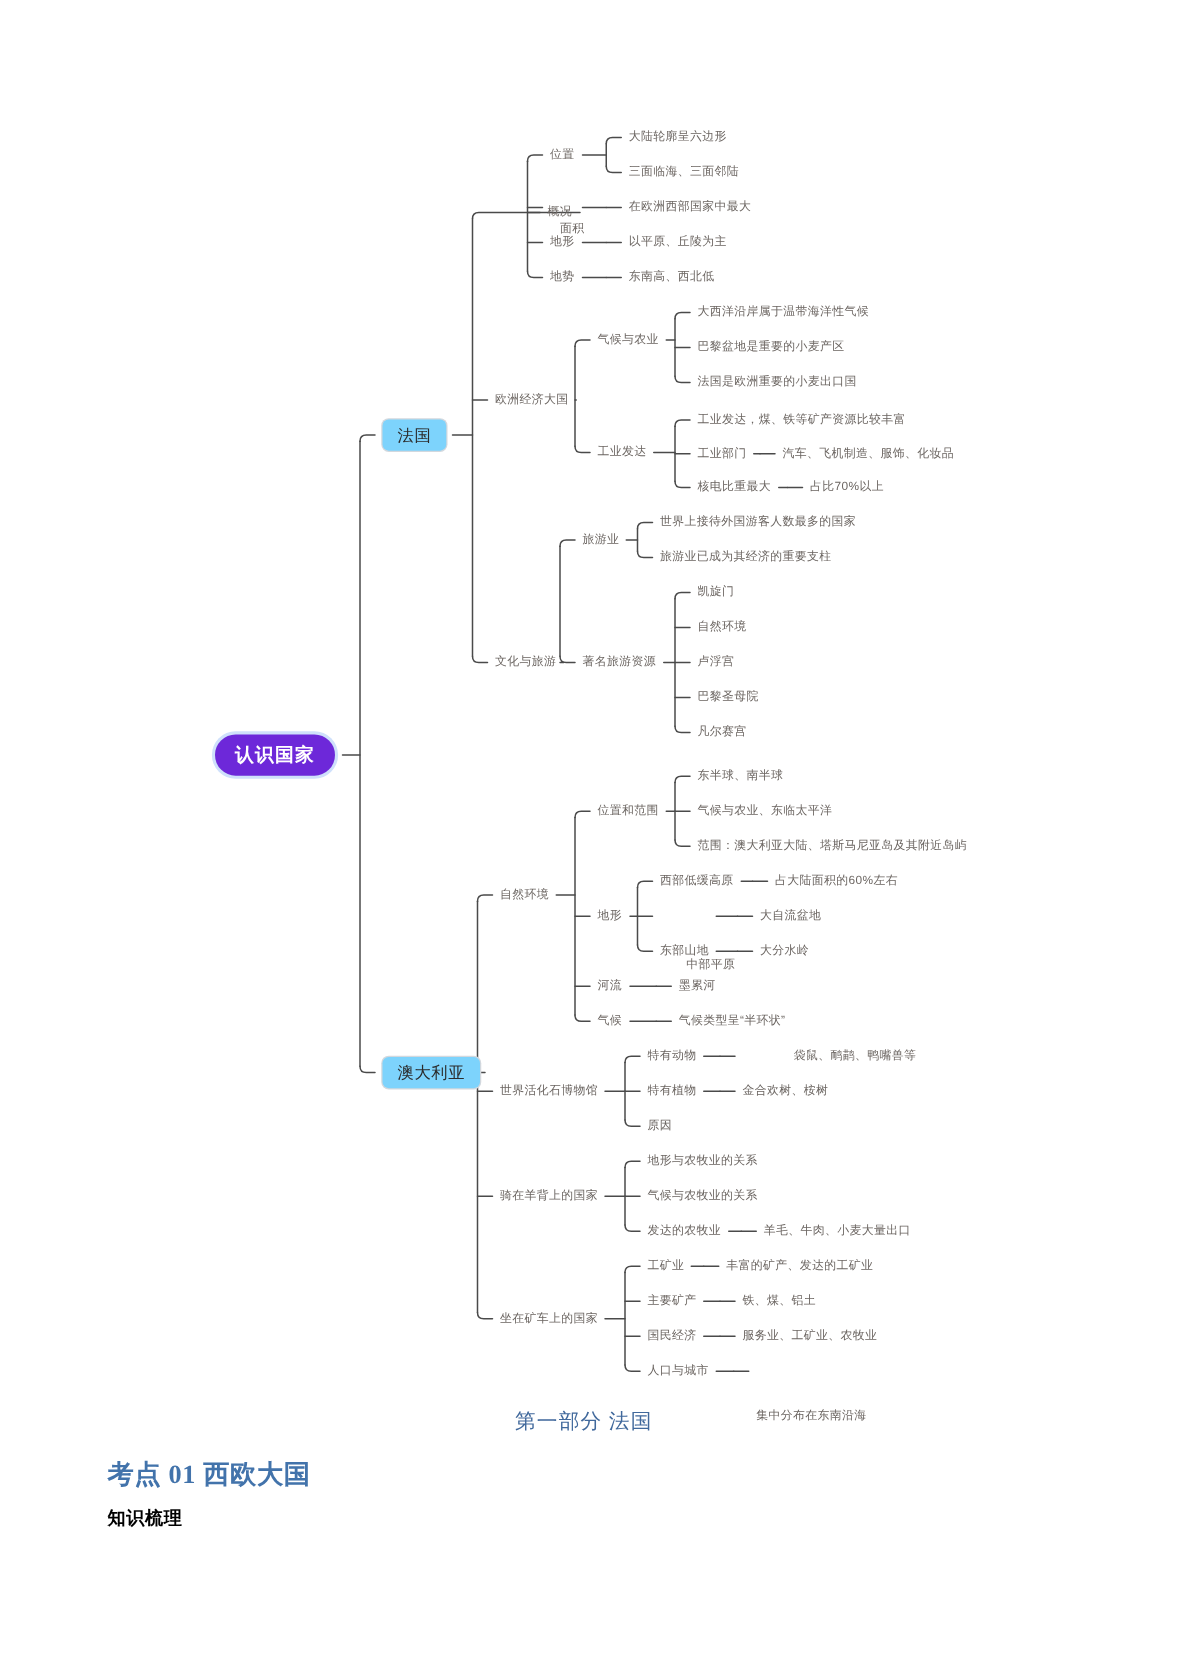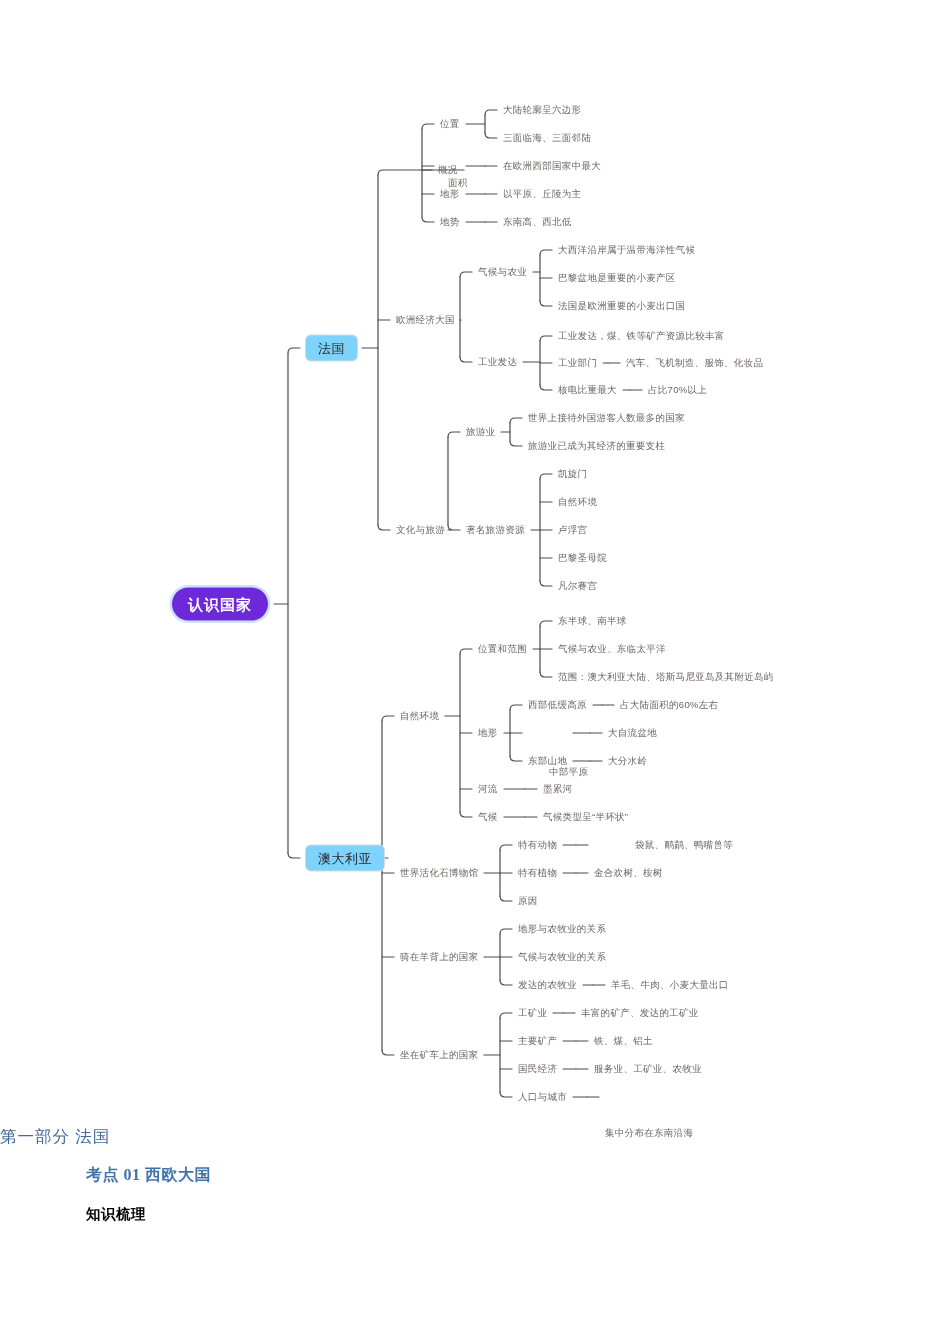--- a/index.html
+++ b/index.html
@@ -83,33 +83,33 @@
     left: 0;
     top: 1120px;
     width: 950px;
     height: 224px;
   }
   .doc-part-title {
     position: absolute;
     top: 6px;
     left: 0;
     width: 934px;
-    text-align: left;
+    text-align: center;
     color: #41699c;
     font-family: "Liberation Serif", "DejaVu Serif", serif;
     font-size: 16.5px;
     letter-spacing: 1px;
   }
   .doc-kaodian {
     position: absolute;
     top: 45px;
     left: 86px;
     color: #4273ab;
     font-family: "Liberation Serif", "DejaVu Serif", serif;
-    font-size: 16px;
+    font-size: 21px;
     font-weight: bold;
     letter-spacing: 0.5px;
   }
   .doc-sub {
     position: absolute;
     top: 85px;
     left: 86px;
     color: #000000;
     font-family: "Liberation Serif", "DejaVu Serif", serif;
     font-size: 14.5px;

